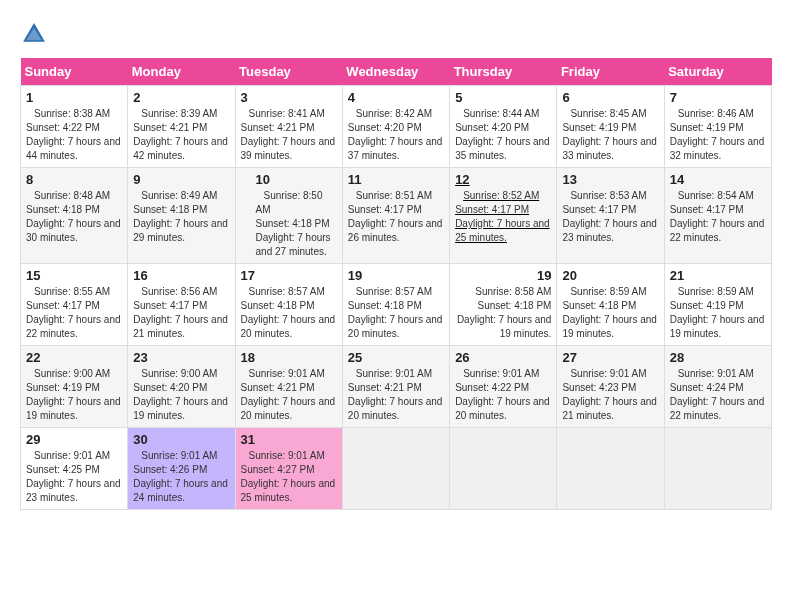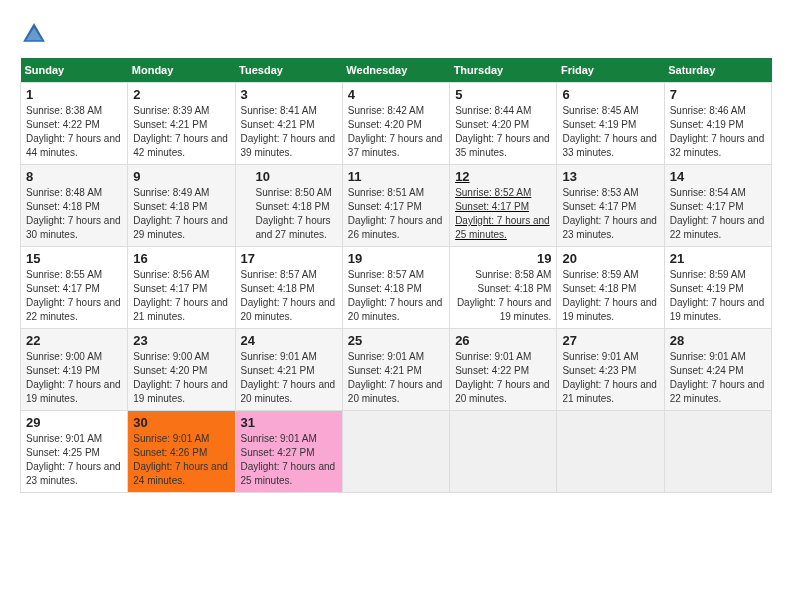--- a/index.html
+++ b/index.html
@@ -46,25 +46,25 @@
     .location-title {
       font-size: 16px;
       color: #555;
     }
     table {
       width: 100%;
       border-collapse: collapse;
       font-size: 11px;
     }
     thead tr th {
-      background: #15803d;
+      background: #ec4899;
       color: #fff;
       padding: 6px 4px;
       text-align: left;
-      font-size: 11px;
+      font-size: 13px;
       font-weight: bold;
     }
     tbody tr td {
       border: 1px solid #ddd;
       vertical-align: top;
       padding: 4px 5px;
       width: calc(100% / 7);
       height: 80px;
       background: #fff;
     }
@@ -75,20 +75,21 @@
       font-size: 13px;
       font-weight: bold;
       color: #222;
       display: block;
       margin-bottom: 2px;
     }
     .day-info {
       font-size: 10px;
       color: #333;
       line-height: 1.4;
+      margin-left: 8px;
     }
     td.empty {
       background: #f0f0f0;
     }
   </style>
 </head>
 <body>
 
 <div class="header-section">
   <div class="logo">
@@ -212,21 +213,21 @@
       <tr style="background: rgb(245, 245, 245);">
         <td style="background: rgb(245, 245, 245);">
         <span class="day-number">22</span>
         <span class="day-info">Sunrise: 9:00 AM<br>Sunset: 4:19 PM<br>Daylight: 7 hours and 19 minutes.</span>
       </td>
         <td style="background: rgb(245, 245, 245);">
         <span class="day-number">23</span>
         <span class="day-info">Sunrise: 9:00 AM<br>Sunset: 4:20 PM<br>Daylight: 7 hours and 19 minutes.</span>
       </td>
         <td style="background: rgb(245, 245, 245);">
-        <span class="day-number">24</span>
+        <span class="day-number">18</span>
         <span class="day-info">Sunrise: 9:01 AM<br>Sunset: 4:21 PM<br>Daylight: 7 hours and 20 minutes.</span>
       </td>
         <td style="background: rgb(245, 245, 245);">
         <span class="day-number">25</span>
         <span class="day-info">Sunrise: 9:01 AM<br>Sunset: 4:21 PM<br>Daylight: 7 hours and 20 minutes.</span>
       </td>
         <td style="background: rgb(245, 245, 245);">
         <span class="day-number">26</span>
         <span class="day-info">Sunrise: 9:01 AM<br>Sunset: 4:22 PM<br>Daylight: 7 hours and 20 minutes.</span>
       </td>
@@ -237,21 +238,21 @@
         <td style="background: rgb(245, 245, 245);">
         <span class="day-number">28</span>
         <span class="day-info">Sunrise: 9:01 AM<br>Sunset: 4:24 PM<br>Daylight: 7 hours and 22 minutes.</span>
       </td>
       </tr>
       <tr style="background: rgb(255, 255, 255);">
         <td style="background: rgb(255, 255, 255);">
         <span class="day-number">29</span>
         <span class="day-info">Sunrise: 9:01 AM<br>Sunset: 4:25 PM<br>Daylight: 7 hours and 23 minutes.</span>
       </td>
-        <td style="background: #f97316;">
+        <td style="background: #c4b5fd;">
         <span class="day-number">30</span>
         <span class="day-info">Sunrise: 9:01 AM<br>Sunset: 4:26 PM<br>Daylight: 7 hours and 24 minutes.</span>
       </td>
         <td style="background: #f9a8d4;">
         <span class="day-number">31</span>
         <span class="day-info">Sunrise: 9:01 AM<br>Sunset: 4:27 PM<br>Daylight: 7 hours and 25 minutes.</span>
       </td>
         <td class="empty" style="background: rgb(240, 240, 240);"></td>
         <td class="empty" style="background: rgb(240, 240, 240);"></td>
         <td class="empty" style="background: rgb(240, 240, 240);"></td>

